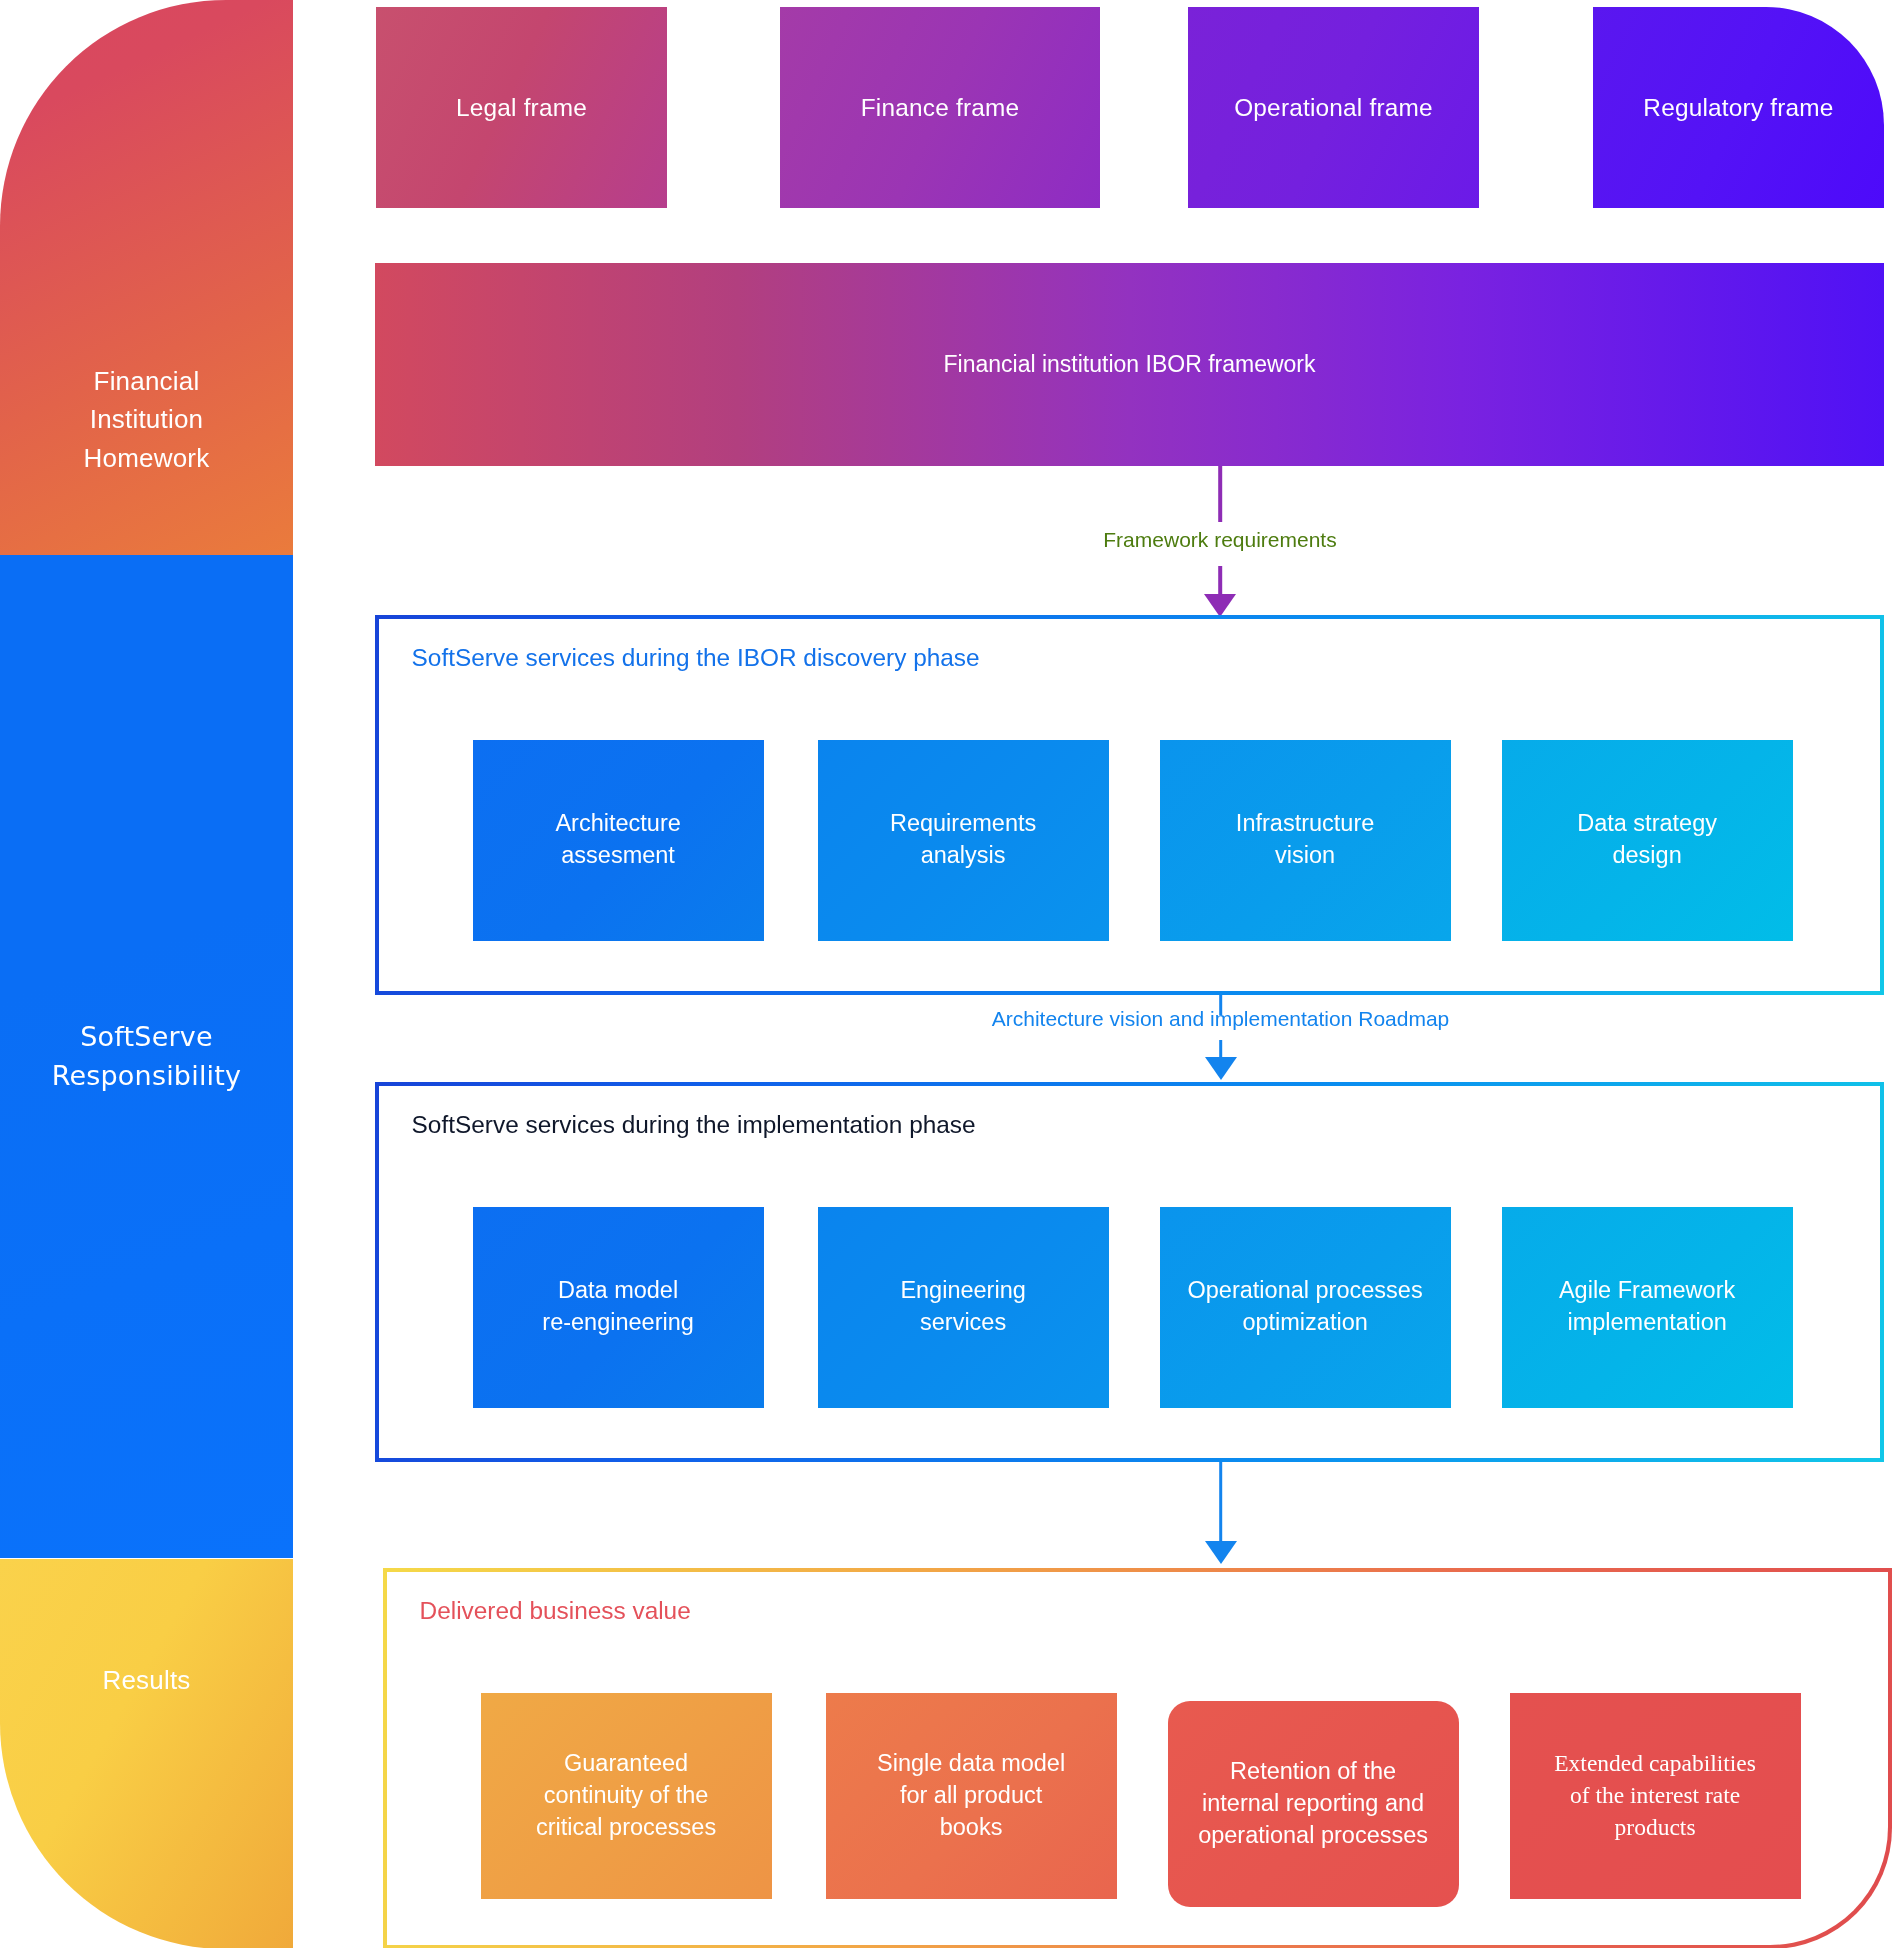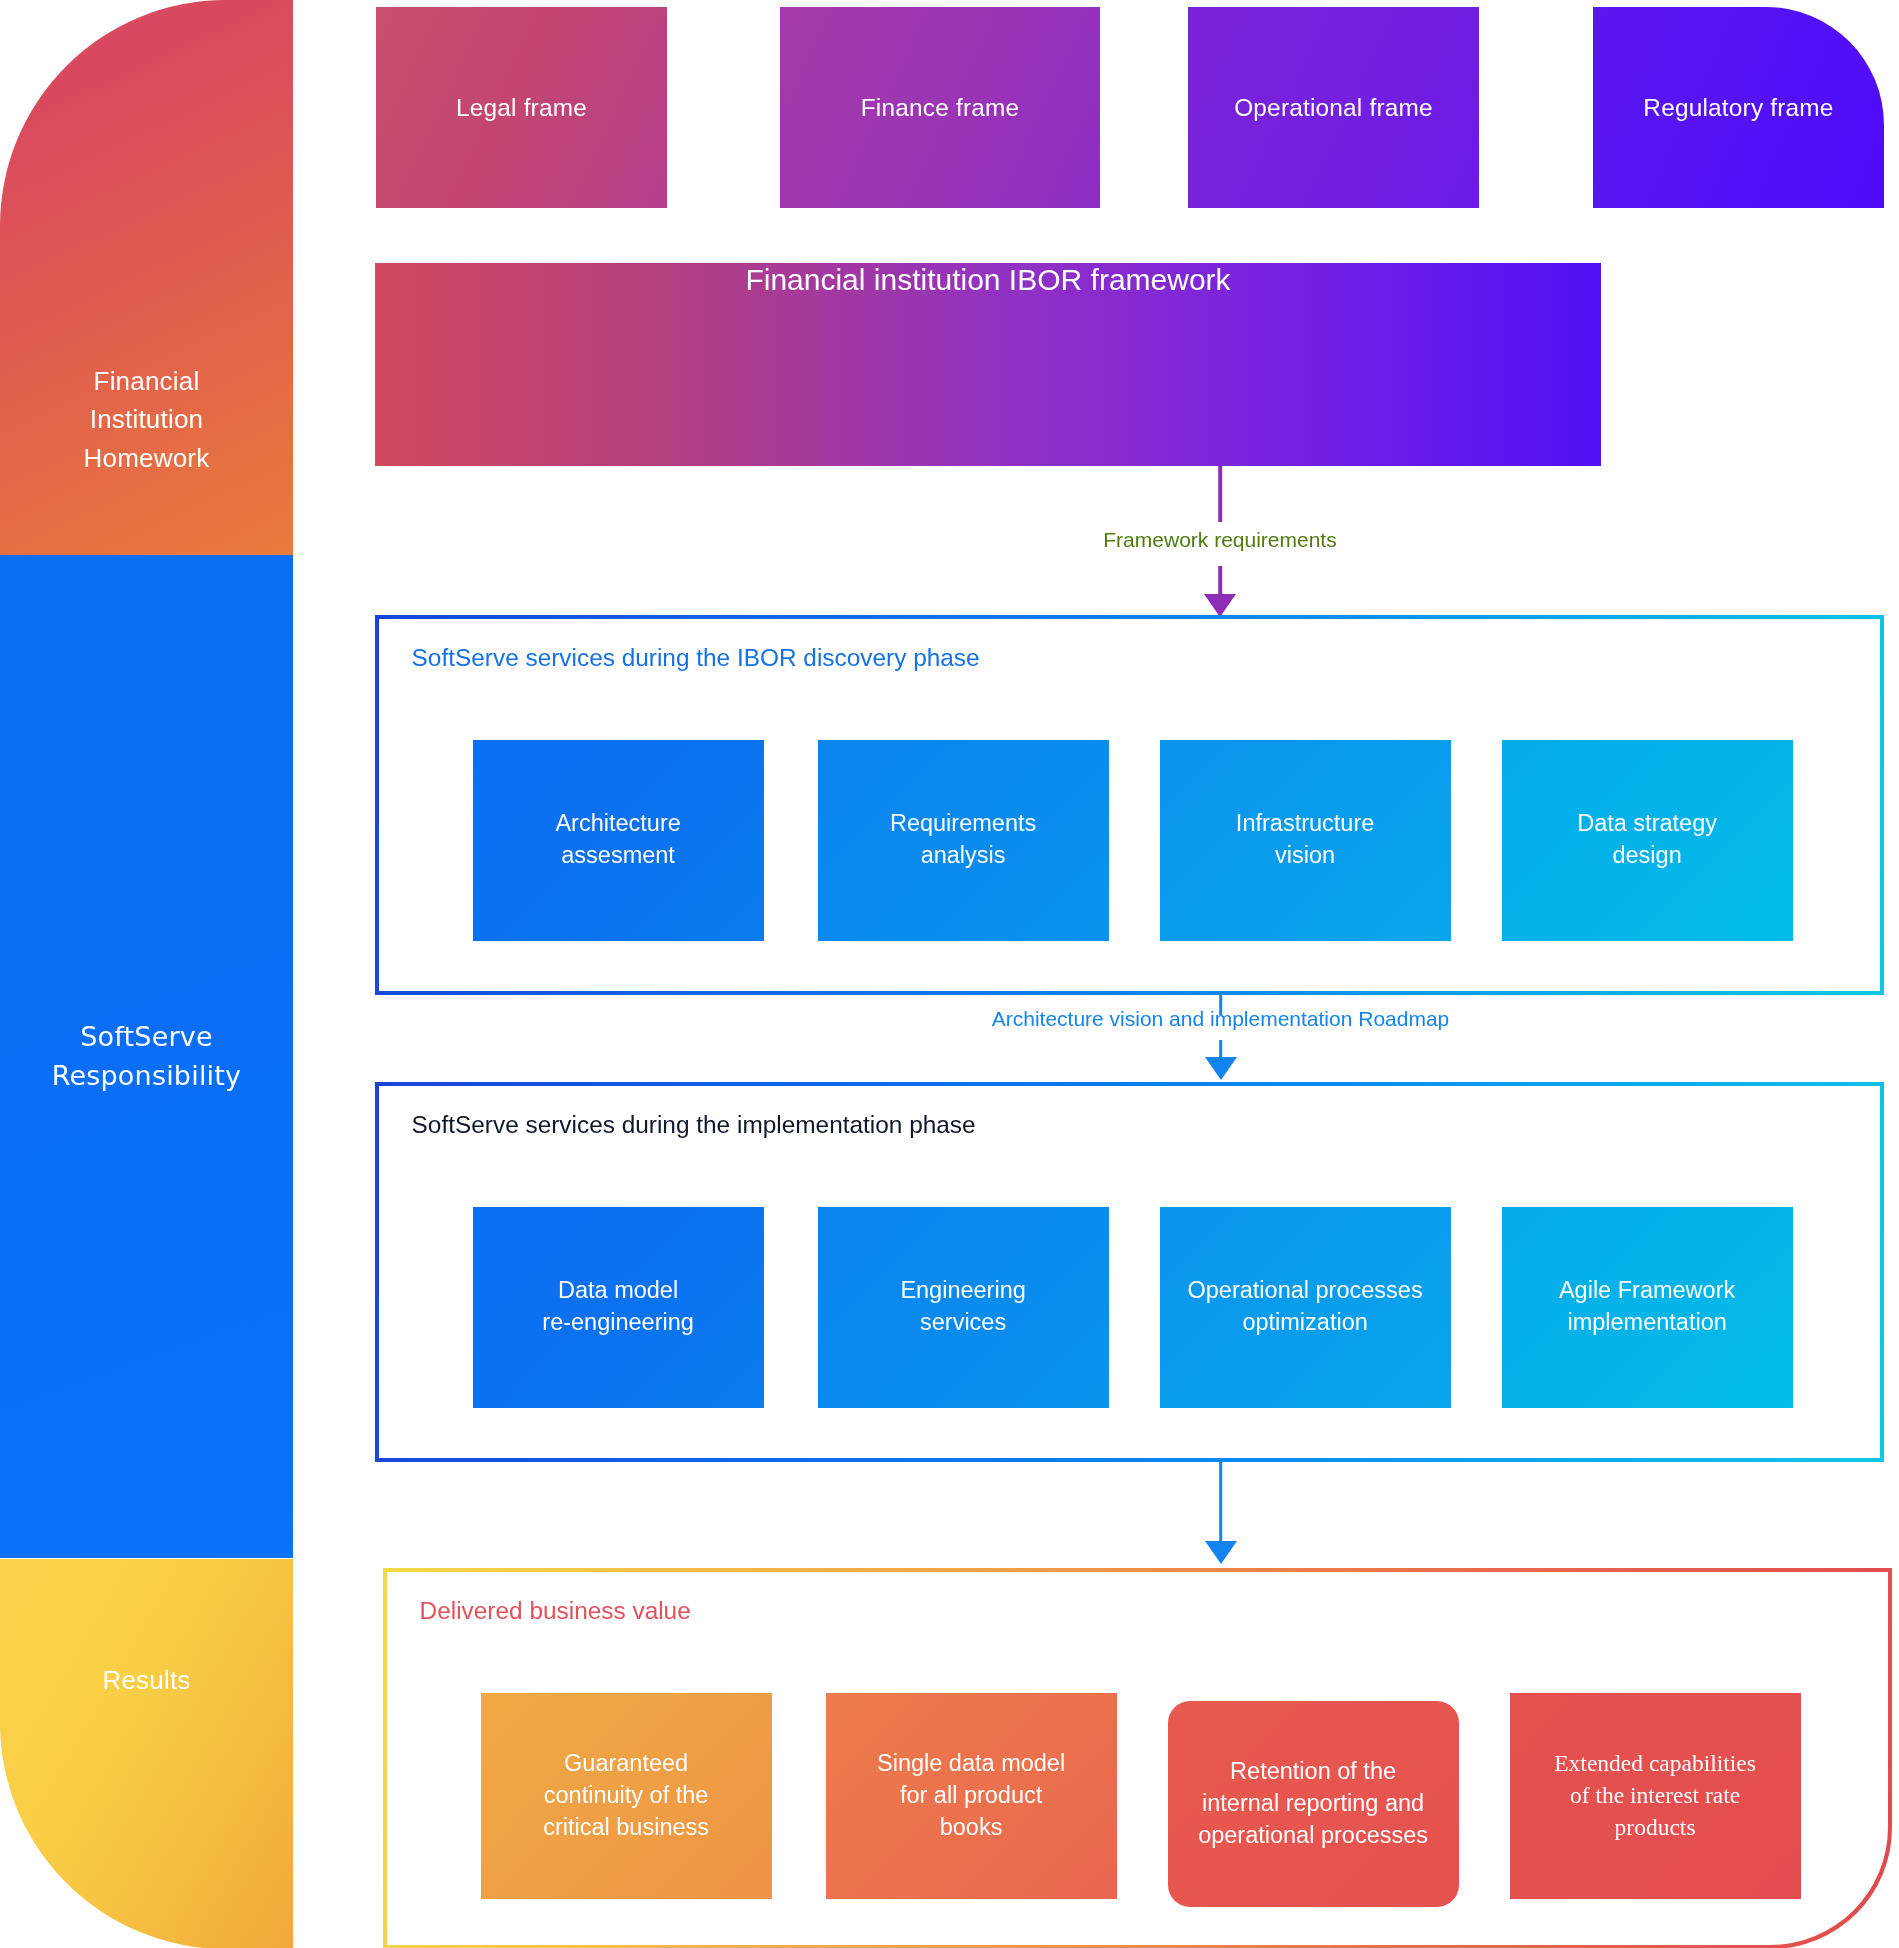--- a/index.html
+++ b/index.html
@@ -76,28 +76,28 @@
     color: #ffffff;
     font-size: 24.4px;
     letter-spacing: 0.2px;
   }
 
   
   .ibor-bar {
     position: absolute;
     left: 375px;
     top: 263px;
-    width: 1226px;
+    width: 1509px;
     height: 203px;
     background: linear-gradient(90deg, #d2495f 0%, #b23f7f 24%, #9332c0 50%, #7a22e0 72%, #5011f5 100%);
     display: flex;
-    align-items: flex-start;
+    align-items: center;
     justify-content: center;
     color: #ffffff;
-    font-size: 30px;
+    font-size: 23px;
   }
 
   
   .connector { position: absolute; }
   .connector .stem-top,
   .connector .stem-bottom {
     position: absolute;
     left: 50%;
     transform: translateX(-50%);
     width: 3.6px;
@@ -278,21 +278,21 @@
     <div class="arrowhead" style="top:79px; border-top:23.5px solid #1384ee;"></div>
   </div>
 
   <div class="panel p-value gb-warm">
     <div class="panel-inner">
       <div class="panel-title" style="color:#e4515a;">Delivered business value</div>
 
       <div class="svc-box" style="left:94px; top:121px; width:291px; height:206px; background:linear-gradient(135deg,#f0a945 0%,#ef9e45 55%,#ee9445 100%);">
         <span style="white-space:pre-line;">Guaranteed
 continuity of the
-critical business</span>
+critical processes</span>
       </div>
 
       <div class="svc-box" style="left:439px; top:121px; width:291px; height:206px; background:linear-gradient(135deg,#ed7b4b 0%,#eb714d 55%,#e9654e 100%);">
         <span style="white-space:pre-line;">Single data model
 for all product
 books</span>
       </div>
 
       <div class="svc-box" style="left:781px; top:129px; width:291px; height:206px; background:linear-gradient(135deg,#e85a4f 0%,#e6554f 55%,#e5514f 100%);border-radius:22px;">
         <span style="white-space:pre-line;">Retention of the

